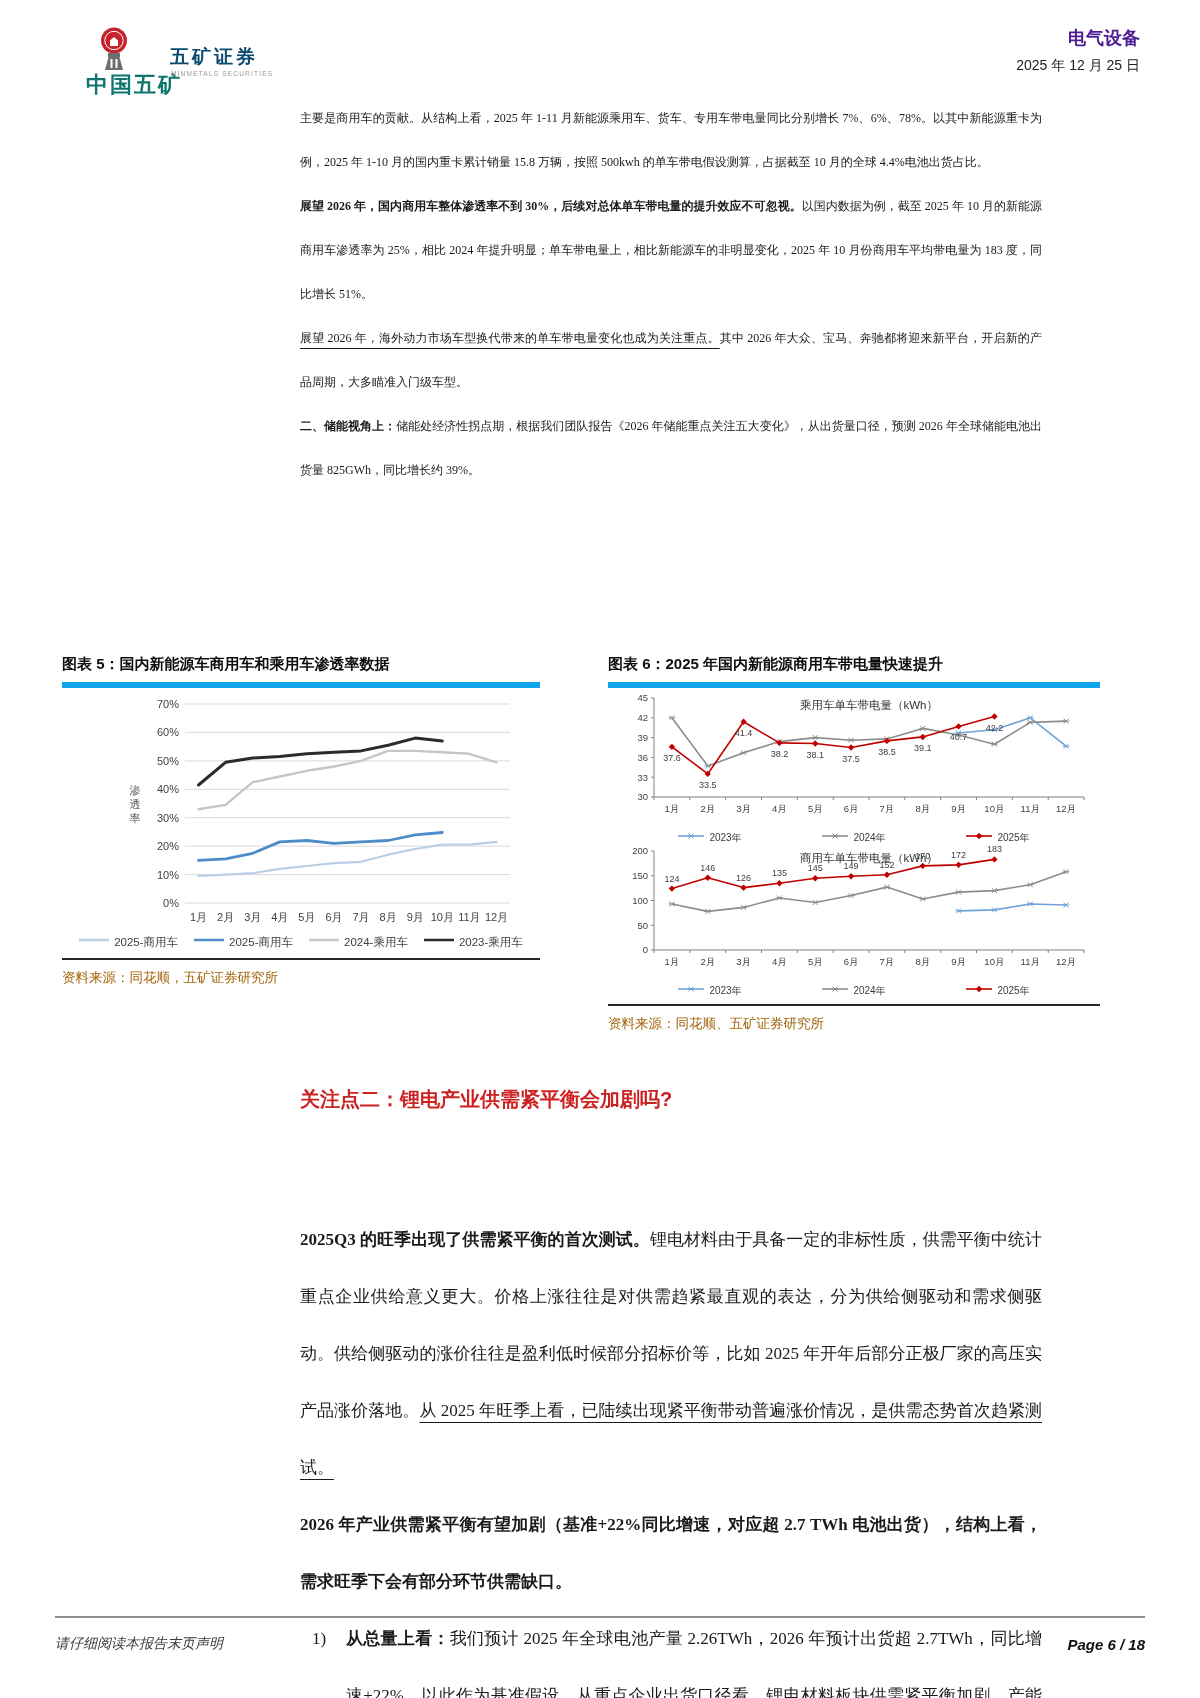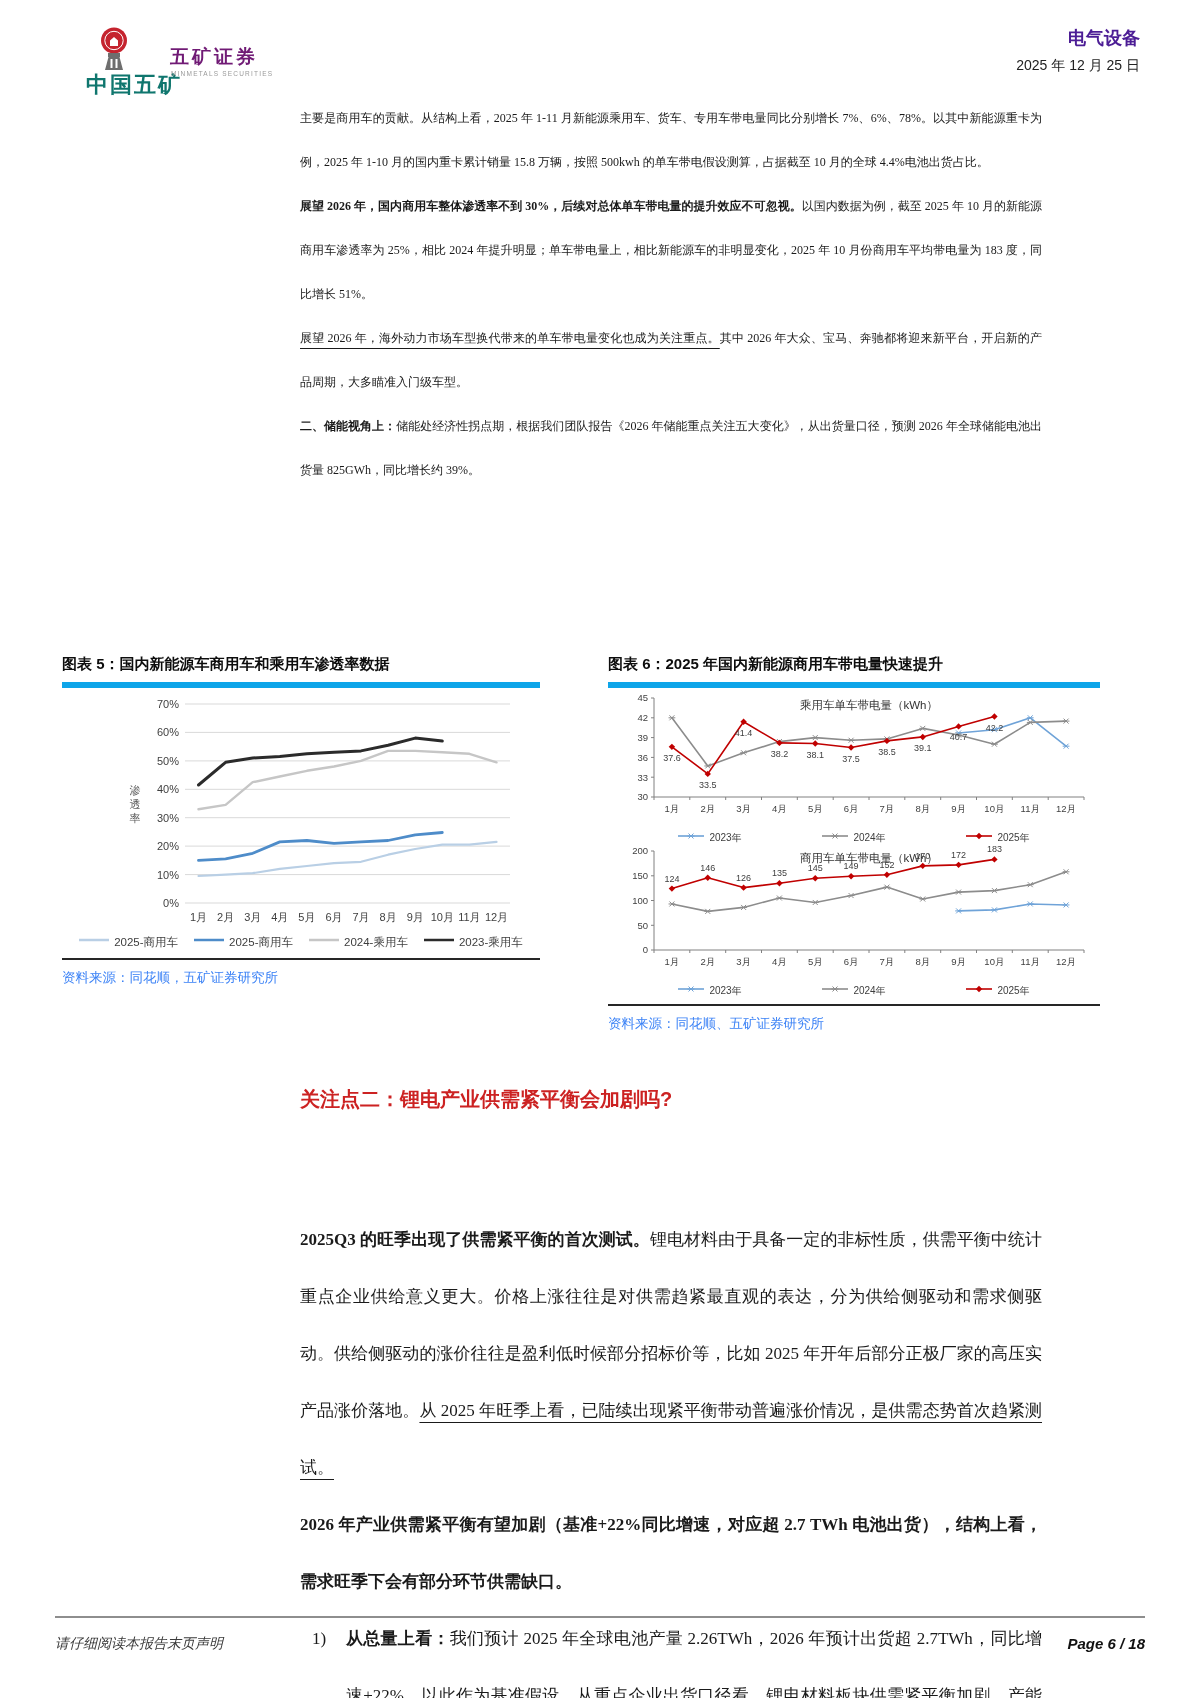--- a/index.html
+++ b/index.html
@@ -4,21 +4,21 @@
 <style>
   html,body{margin:0;padding:0;background:#e8e8e8;}
   .page{position:relative;width:1200px;height:1698px;background:#ffffff;margin:0 auto;overflow:hidden;
         font-family:"Liberation Serif","DejaVu Serif",serif;color:#1a1a1a;}
   
   .hdr-emblem{position:absolute;left:96px;top:26px;}
   .hdr-org{position:absolute;left:74px;top:70px;width:120px;text-align:center;
            font-family:"Liberation Sans","DejaVu Sans",sans-serif;font-weight:bold;font-size:22px;
            letter-spacing:2px;color:#0f766e;}
   .hdr-brand{position:absolute;left:170px;top:44px;font-family:"Liberation Sans","DejaVu Sans",sans-serif;
-             font-weight:bold;font-size:19px;letter-spacing:3px;color:#701a75;}
+             font-weight:bold;font-size:19px;letter-spacing:3px;color:#0c4a6e;}
   .hdr-brand-sub{position:absolute;left:171px;top:70px;font-family:"Liberation Sans","DejaVu Sans",sans-serif;
              font-size:6.5px;letter-spacing:1.2px;color:#9a9a9a;}
   .hdr-right{position:absolute;right:60px;top:26px;text-align:right;}
   .hdr-sector{font-family:"Liberation Sans","DejaVu Sans",sans-serif;font-weight:bold;font-size:18px;color:#4c1d95;}
   .hdr-date{margin-top:7px;font-size:14px;color:#222;font-family:"Liberation Sans","DejaVu Sans",sans-serif;}
   
   .content{position:absolute;left:300px;top:96px;width:742px;font-size:12px;line-height:44px;text-align:justify;}
   .content2{position:absolute;left:300px;top:1211px;width:742px;font-size:17px;line-height:57px;text-align:justify;}
   .content p,.content2 p{margin:0;}
   .b{font-weight:bold;}
@@ -32,24 +32,24 @@
   .fig{position:absolute;top:655px;margin:0;font-family:"Liberation Sans","DejaVu Sans",sans-serif;}
   #fig5{left:62px;width:478px;}
   #fig6{left:608px;width:492px;}
   .fig-caption{font-size:15px;font-weight:bold;color:#0d0d0d;padding-bottom:8px;border-bottom:6px solid #0ea5e9;}
   .fig svg{display:block;}
   #chart-fig5{margin-top:4px;}
   .legend{display:flex;align-items:center;color:#3d3d3d;}
   .legend-fig5{justify-content:center;gap:16px;font-size:11.5px;height:20px;}
   .legend-fig6{justify-content:space-around;font-size:10px;height:15px;padding:0 30px;}
   .legend-item{display:inline-flex;gap:5px;white-space:nowrap;}
-  .fig-source{margin-top:6px;border-top:2px solid #262626;padding-top:9px;font-size:13.5px;color:#3b82f6;}
+  .fig-source{margin-top:6px;border-top:2px solid #262626;padding-top:9px;font-size:13.5px;color:#a16207;}
   
   .footer{position:absolute;left:55px;right:55px;top:1616px;border-top:2px solid #8e8e8e;padding-top:17px;
-          display:flex;justify-content:space-between;align-items:flex-start;font-style:italic;}
+          display:flex;justify-content:space-between;align-items:flex-end;font-style:italic;}
   .footer-disclaimer{font-size:14px;color:#3a3a3a;}
   .footer-page{font-size:15px;font-weight:bold;color:#111;font-family:"Liberation Sans","DejaVu Sans",sans-serif;}
 </style>
 </head>
 <body>
 
 <div class="page">
 
   <div class="hdr-emblem">
     <svg width="36" height="46" viewBox="0 0 36 46">

